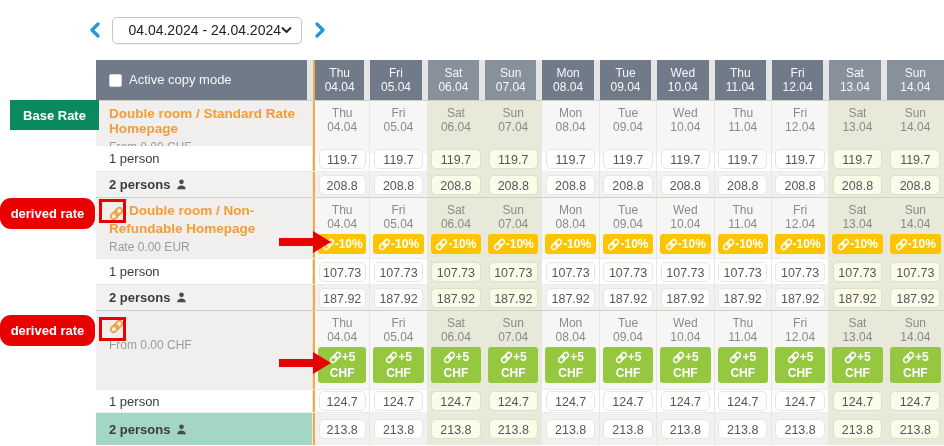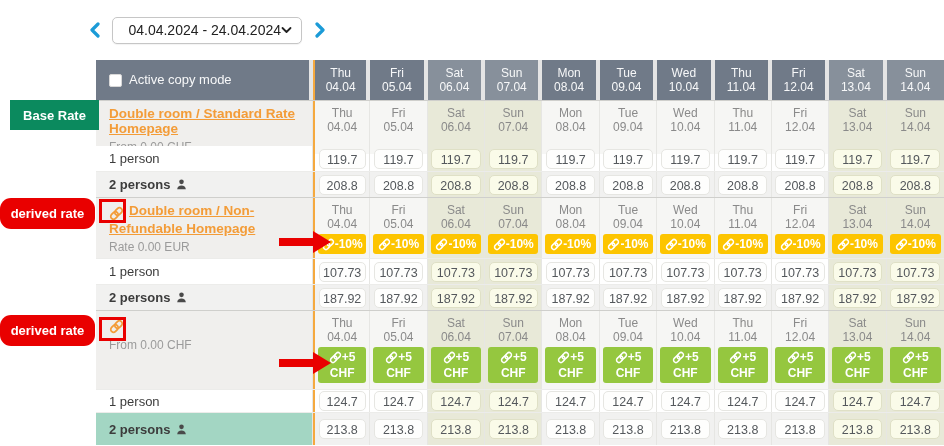--- a/index.html
+++ b/index.html
@@ -15,35 +15,35 @@
 
   
   .rate-table { position: absolute; left: 96px; top: 60px; width: 848px; }
   .row { display: grid; grid-template-columns: 217px repeat(11, 1fr); }
   .cell { border-right: 1px solid #e6e6e3; position: relative; }
   .row .cell:last-child { border-right: none; }
   .cell.first-data { border-left: 2px solid #f5a93f; }
 
   
   .thead { height: 40px; background: #707a88; }
-  .thead .cell { border-right: 4px solid #e5e5e5; display: flex; flex-direction: column;
+  .thead .cell { border-right: 6px solid #e5e5e5; display: flex; flex-direction: column;
     align-items: center; justify-content: center; color: #f7f8f9; font-size: 12px; line-height: 14px; }
   .thead .cell.we { background: #87909b; }
   .thead .head-label { flex-direction: row; justify-content: flex-start; padding-left: 13px; font-size: 13px; }
   .checkbox { width: 13px; height: 13px; background: #fff; border: 1px solid #d8d8d8; border-radius: 2px;
     margin-right: 7px; display: inline-block; cursor: pointer; }
 
   
   .shead { border-top: 1px solid #cfcfcc; }
   .shead .label-cell { background: #f0efed; padding: 5px 4px 0 13px; }
   .shead .cell { background: #f6f6f4; }
   .shead .cell.we { background: #e8e9d8; }
   .shead .label-cell { background: #f0efed !important; }
   .sh0 { height: 45px; } .sh1 { height: 61px; } .sh2 { height: 79px; }
-  .rate-name { color: #f39c38; font-weight: bold; font-size: 13.5px; line-height: 15px; text-decoration: underline; }
+  .rate-name { color: #f39c38; font-weight: bold; font-size: 13.5px; line-height: 15px; }
   .rate-name .linkic { color: #f39c38; margin-right: 5px; vertical-align: -2px; }
   .rate-from { color: #9b9b9b; font-size: 12px; margin-top: 4px; }
   .dcell { display: flex; flex-direction: column; align-items: center; padding-top: 5px;
     color: #8a8a8a; font-size: 12px; line-height: 14px; }
   .badge { width: calc(100% - 6px); margin: 3px 3px 0; border-radius: 3px; color: #fff;
     font-weight: bold; font-size: 12px; display: flex; flex-direction: column; align-items: center;
     justify-content: center; line-height: 16px; padding: 2px 0; cursor: pointer; }
   .badge .bline { display: flex; align-items: center; }
 
   

